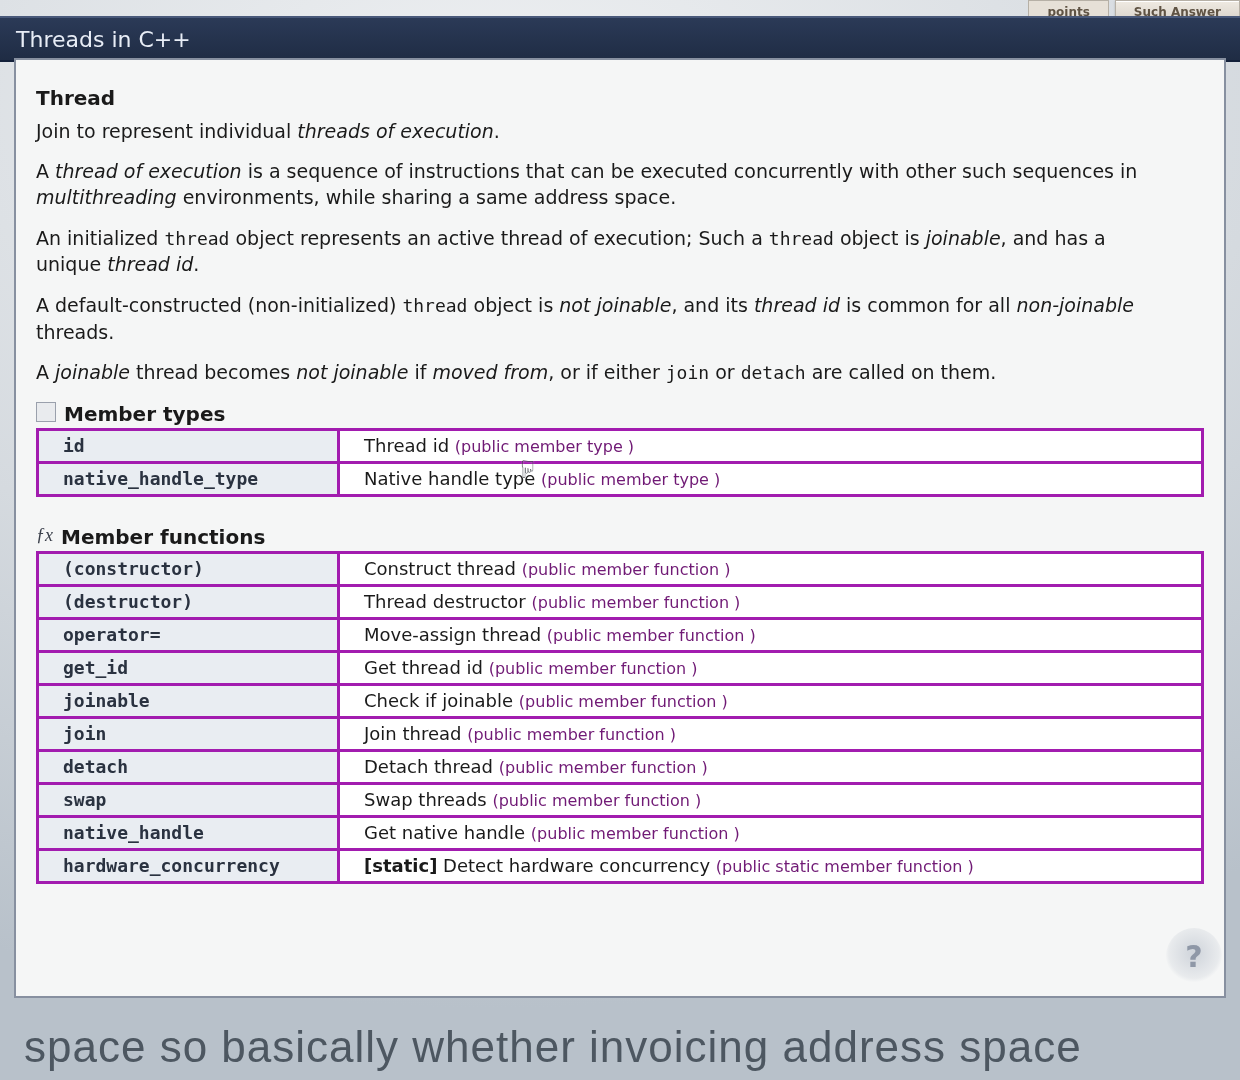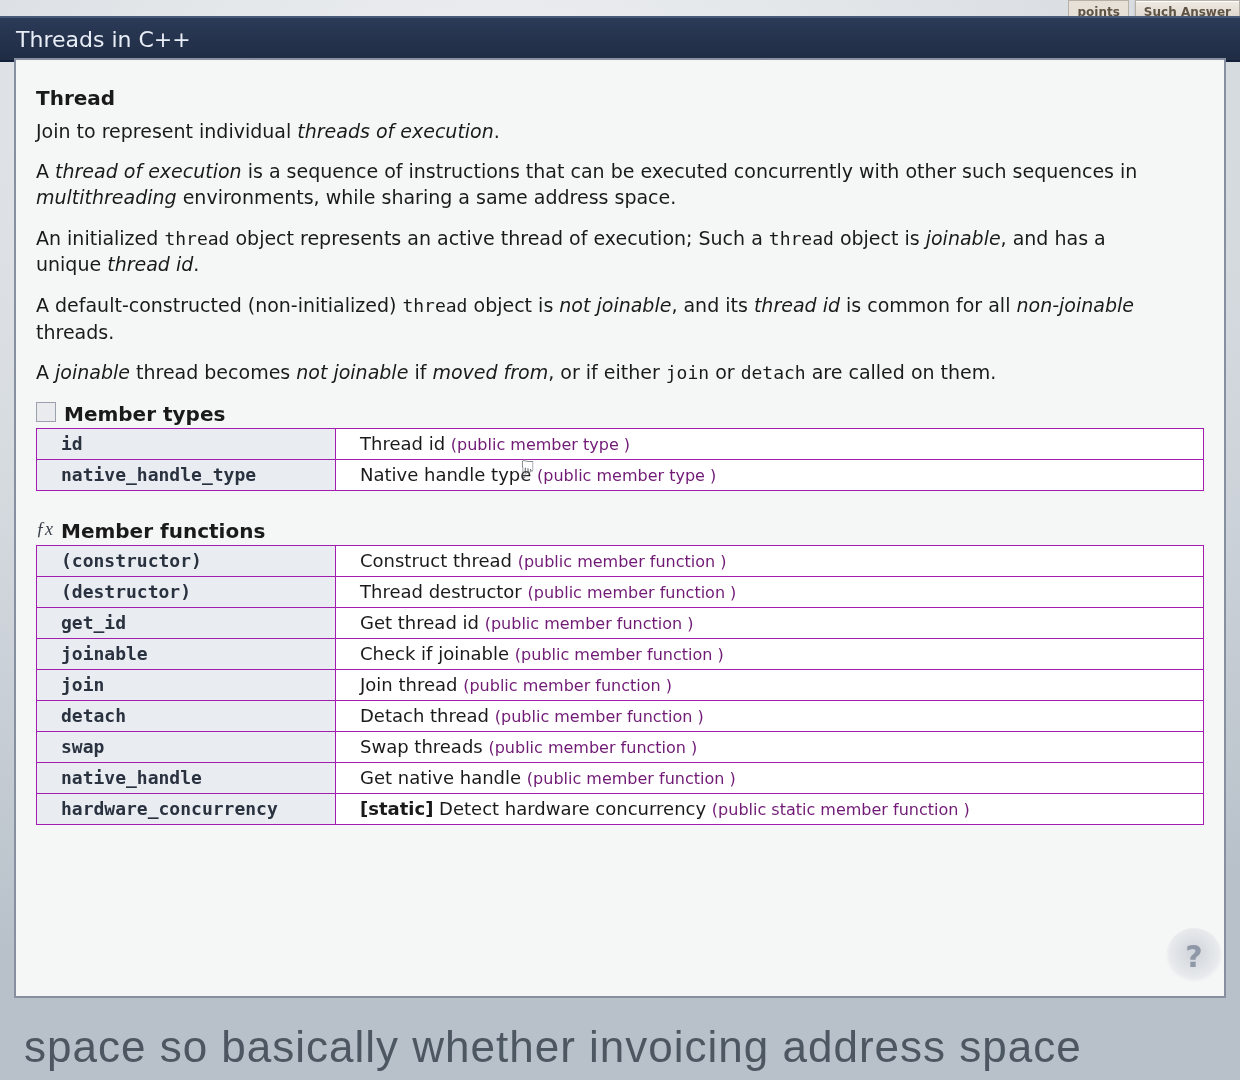--- a/index.html
+++ b/index.html
@@ -31,21 +31,21 @@
     height: 24px;
   }
   .points-box, .save-answer-btn {
     font-size: 12px;
     font-weight: 600;
     color: #5f5344;
     background: #e6e0d7;
     border: 1px solid #b6b0a6;
     display: flex;
     align-items: center;
-    padding: 0 8px;
+    padding: 0 18px;
     margin-left: 6px;
   }
   .save-answer-btn {
     box-shadow: 0 1px 0 #ffffff inset, 0 1px 2px rgba(0,0,0,.2);
     background: linear-gradient(#efeae2,#d7d1c8);
   }
 
   
   .title-bar {
     position: absolute;
@@ -121,21 +121,21 @@
     font-weight: 700;
   }
 
   
   table.ref {
     width: 100%;
     border-collapse: collapse;
     font-size: 18px;
   }
   table.ref td {
-    border: 1px solid #a21caf;
+    border: 3px solid #a21caf;
     padding: 4px 24px;
     background: #ffffff;
     vertical-align: middle;
   }
   table.ref td.name {
     width: 250px;
     background: #e9edf2;
     font-weight: 700;
     color: #2a3240;
     font-family: Verdana, Arial, sans-serif;
@@ -260,20 +260,24 @@
       <tbody id="funcs-body">
           <tr>
             <td class="name"><span class="mono">(constructor)</span></td>
             <td class="desc"><span class="tag"></span> <span>Construct thread</span> <span class="qual">(public member function )</span></td>
           </tr>
           <tr>
             <td class="name"><span class="mono">(destructor)</span></td>
             <td class="desc"><span class="tag"></span> <span>Thread destructor</span> <span class="qual">(public member function )</span></td>
           </tr>
           <tr>
+            <td class="name"><span class="mono">operator=</span></td>
+            <td class="desc"><span class="tag"></span> <span>Move-assign thread</span> <span class="qual">(public member function )</span></td>
+          </tr>
+          <tr>
             <td class="name"><span class="mono">get_id</span></td>
             <td class="desc"><span class="tag"></span> <span>Get thread id</span> <span class="qual">(public member function )</span></td>
           </tr>
           <tr>
             <td class="name"><span class="mono">joinable</span></td>
             <td class="desc"><span class="tag"></span> <span>Check if joinable</span> <span class="qual">(public member function )</span></td>
           </tr>
           <tr>
             <td class="name"><span class="mono">join</span></td>
             <td class="desc"><span class="tag"></span> <span>Join thread</span> <span class="qual">(public member function )</span></td>

